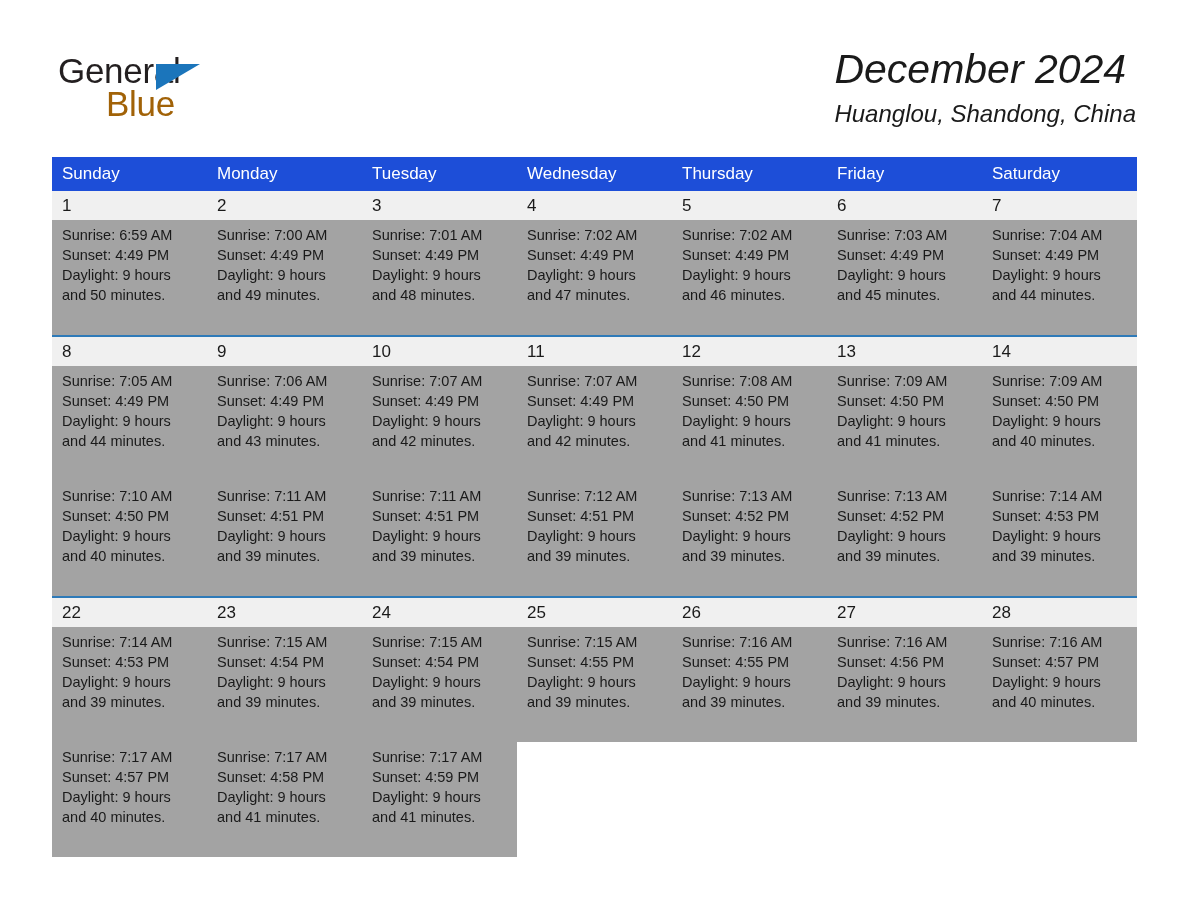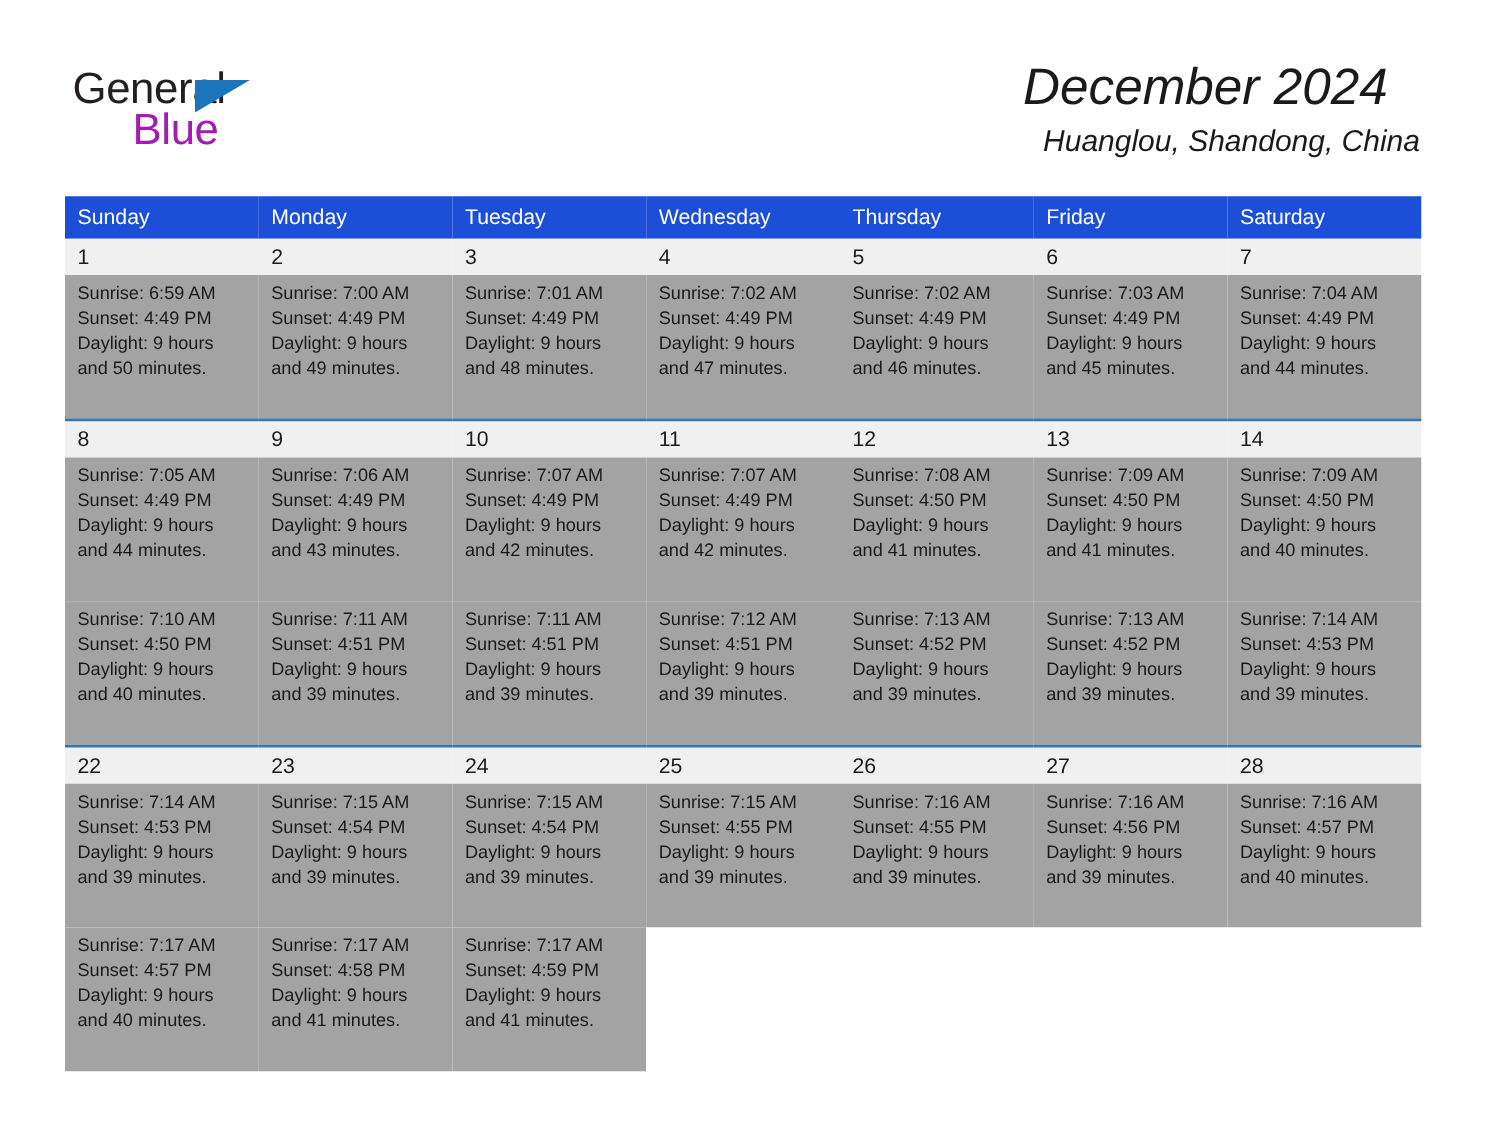--- a/index.html
+++ b/index.html
@@ -55,21 +55,21 @@
     height: 0;
     border-left: 44px solid #1b75bb;
     border-bottom: 26px solid transparent;
   }
   .logo-blue {
     position: absolute;
     left: 48px;
     top: 33px;
     font-size: 35px;
     line-height: 38px;
-    color: #a21caf;
+    color: #a16207;
     letter-spacing: -0.3px;
   }
 
   .title-block {
     position: absolute;
     right: 0;
     top: 0;
     text-align: left;
     font-style: italic;
   }
@@ -78,21 +78,21 @@
     line-height: 50px;
     color: #1a1a1a;
     font-weight: normal;
     margin: 0;
     white-space: nowrap;
   }
   .cal-subtitle {
     font-size: 24px;
     line-height: 32px;
     color: #1a1a1a;
-    margin: 4px 0 0 16px;
+    margin: 4px 0 0 0;
     font-weight: normal;
     white-space: nowrap;
   }
 
   
   .calendar {
     position: absolute;
     left: 52px;
     top: 157px;
     width: 1085px;

